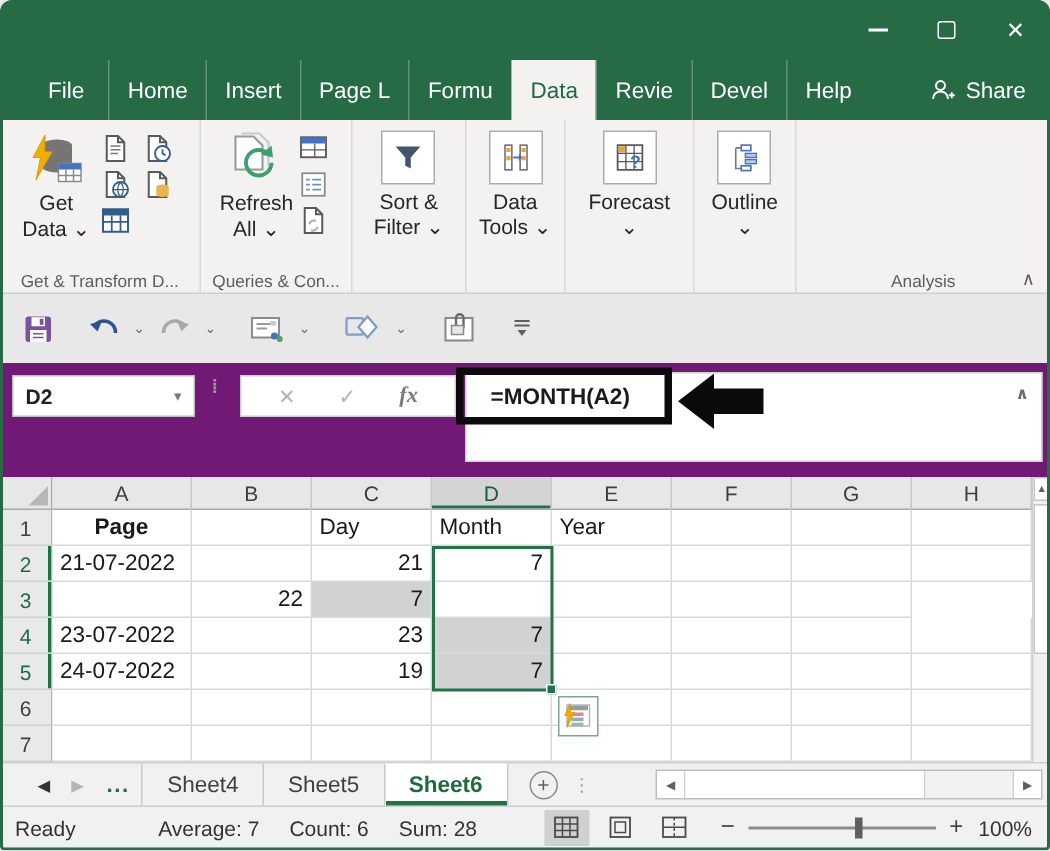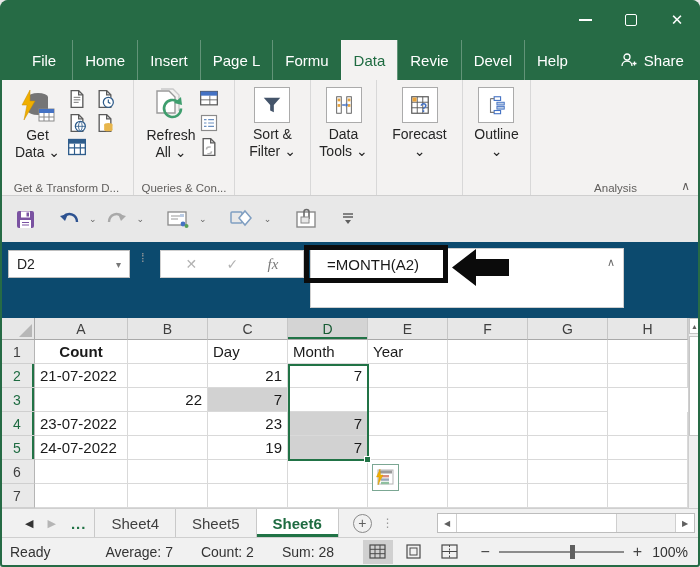--- a/index.html
+++ b/index.html
@@ -34,28 +34,28 @@
   .analysis-btn { display:flex; align-items:flex-start; gap:6px; padding-top:8px; font-size:15px; color:#222; }
   .ribbon-collapse { position:absolute; right:10px; bottom:2px; color:#5f5d5b; font-size:12px; }
 
   
   .qat { height:46px; background:#e8e8e8; display:flex; align-items:center; padding-left:12px; gap:3px; }
   .qbtn { display:flex; align-items:center; justify-content:center; height:30px; padding:0 4px; }
   .qcaret { font-size:9px; color:#666; padding:0 3px; }
   .qat-sep { width:10px; }
 
   
-  .formularow { height:76px; background:#0c4a6e; position:relative; }
+  .formularow { height:76px; background:#701a75; position:relative;font-weight:bold; }
   .namebox { position:absolute; left:8px; top:8px; width:122px; height:28px; background:#fff; border:1px solid #bfbfbf; display:flex; align-items:center; font-size:14px; color:#222; padding-left:8px; }
   .namebox .nbcaret { margin-left:auto; padding-right:8px; color:#777; font-size:10px; }
   .fdots { position:absolute; left:141px; top:13px; color:#9a9a9a; font-size:13px; letter-spacing:0; line-height:6px; text-align:center; }
   .fxpanel { position:absolute; left:160px; top:8px; width:144px; height:28px; background:#fff; border:1px solid #cfcfcf; display:flex; align-items:center; justify-content:space-around; padding:0 10px; }
   .fxpanel .dis { color:#b3b3b3; font-size:14px; }
   .fxpanel .fxi { color:#7a7a7a; font-size:15px; font-family:"Liberation Serif","DejaVu Serif",serif; font-style:italic; }
-  .fbox { position:absolute; left:310px; top:6px; width:314px; height:60px; background:#fff; border:1px solid #cfcfcf; }
+  .fbox { position:absolute; left:310px; top:6px; width:385px; height:60px; background:#fff; border:1px solid #cfcfcf; }
   .fline1 { height:30px; display:flex; align-items:center; padding-left:16px; font-size:15px; color:#1a1a1a; }
   .fcollapse { position:absolute; right:8px; top:7px; color:#6a6a6a; font-size:11px; }
   .blackrect { position:absolute; left:304px; top:3px; width:144px; height:38px; border:5px solid #0b0b0b; z-index:5; pointer-events:none; }
   .arrowann { position:absolute; left:452px; top:7px; z-index:5; pointer-events:none; }
 
   
   .gridwrap { position:relative; width:700px; height:190px; background:#fff; }
   .hrow, .grow { display:grid; grid-template-columns:35px 93px repeat(7,80px); }
   .hrow { height:22px; }
   .grow { height:24px; }
@@ -91,21 +91,21 @@
   .hscroll { margin-left:auto; margin-right:5px; align-self:center; width:258px; height:20px; border:1px solid #bdbdbd; background:#fafafa; display:flex; align-items:stretch; }
   .hs-arrow { width:19px; display:flex; align-items:center; justify-content:center; font-size:8px; color:#606060; background:#fff; }
   .hs-arrow.l { border-right:1px solid #cfcfcf; }
   .hs-arrow.r { border-left:1px solid #cfcfcf; }
   .hs-thumb { width:160px; background:#fff; border-right:1px solid #cfcfcf; }
   .hs-track { flex:1; background:#f1f1f1; }
 
   
   .statusbar { height:28px; background:#f1f1f1; border-top:1px solid #cfcfcf; display:flex; align-items:center; font-size:14px; color:#333; }
   .st-mode { margin-left:10px; }
-  .st-stats { display:flex; gap:28px; margin-left:55px; }
+  .st-stats { display:flex; gap:20px; margin-left:55px; }
   .st-views { display:flex; gap:6px; margin-left:auto; }
   .viewbtn { width:30px; height:24px; display:flex; align-items:center; justify-content:center; }
   .viewbtn.sel { background:#d0d0d0; }
   .zoomer { display:flex; align-items:center; gap:9px; margin-left:16px; margin-right:10px; }
   .zminus,.zplus { font-size:16px; color:#444; }
   .ztrack { position:relative; width:125px; height:2px; background:#8b8b8b; }
   .zhandle { position:absolute; left:57%; top:-6px; width:5px; height:14px; background:#5f5f5f; }
   .zpct { margin-right:12px; }
 </style>
 </head>
@@ -417,21 +417,21 @@
       <div class="hc">C</div>
       <div class="hc selcol">D</div>
       <div class="hc">E</div>
       <div class="hc">F</div>
       <div class="hc">G</div>
       <div class="hc">H</div>
     </div>
 
     <div class="grow">
       <div class="rn">1</div>
-      <div class="c ac b">Count</div>
+      <div class="c ac b">Page</div>
       <div class="c"></div>
       <div class="c">Day</div>
       <div class="c">Month</div>
       <div class="c">Year</div>
       <div class="c"></div>
       <div class="c"></div>
       <div class="c"></div>
     </div>
 
     <div class="grow">
@@ -542,21 +542,21 @@
       <div class="hs-thumb"></div>
       <div class="hs-track"></div>
       <div class="hs-arrow r">▶</div>
     </div>
   </div>
 
   <div class="statusbar">
     <span class="st-mode">Ready</span>
     <div class="st-stats">
       <span>Average: 7</span>
-      <span>Count: 2</span>
+      <span>Count: 6</span>
       <span>Sum: 28</span>
     </div>
     <div class="st-views">
       <div class="viewbtn sel">
         <svg width="17" height="15" viewBox="0 0 17 15">
             <rect x="1" y="1" width="15" height="13" fill="none" stroke="#4a4a4a" stroke-width="1.2"></rect>
             <path d="M1 5.3h15M1 9.7h15M6 1v13M11 1v13" stroke="#4a4a4a" stroke-width="1"></path>
           </svg>
       </div>
       <div class="viewbtn">

